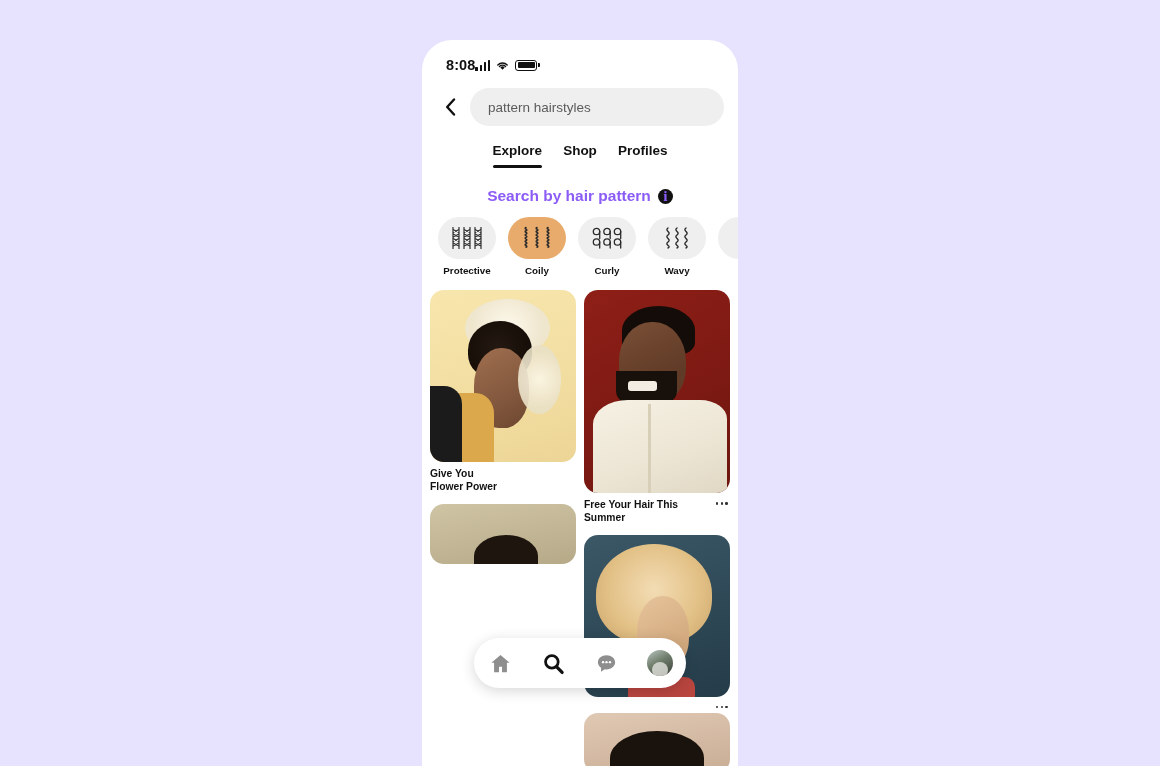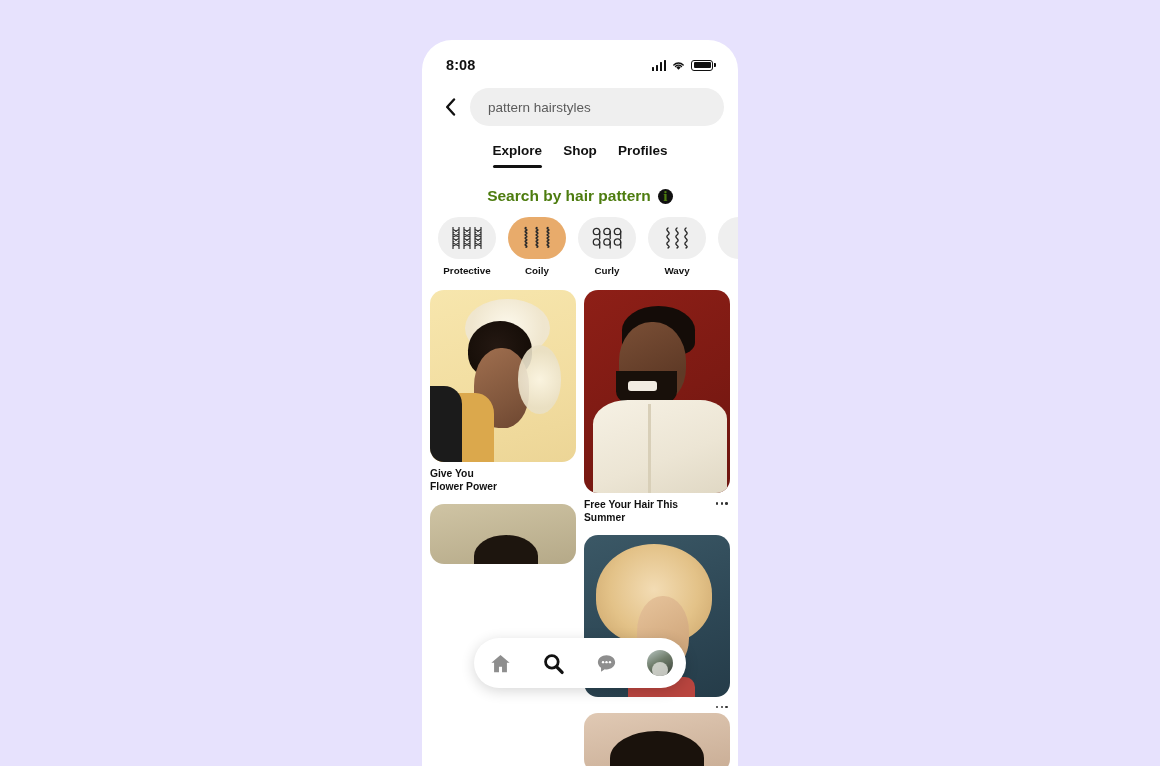--- a/index.html
+++ b/index.html
@@ -16,21 +16,21 @@
     position: absolute; left: 422px; top: 40px;
     width: 316px; height: 726px;
     background: #ffffff;
     border-radius: 30px 30px 0 0;
     overflow: hidden;
   }
 
   
   .statusbar {
     position: relative; height: 42px;
-    display: flex; align-items: center; justify-content: space-between;
+    display: flex; align-items: center; 
     padding: 8px 22px 0 24px;
   }
   .status-time { font-size: 14.5px; font-weight: 700; color: #111; letter-spacing: .1px; }
   .status-icons { display: flex; align-items: center; gap: 5px; }
   .bars { display: flex; align-items: flex-end; gap: 1.5px; height: 11px; }
   .bars i { display:block; width: 2.6px; background: #111; border-radius: .6px; }
   .bars i:nth-child(1){height:4px}.bars i:nth-child(2){height:6px}
   .bars i:nth-child(3){height:8.5px}.bars i:nth-child(4){height:11px}
   .batt { width: 22px; height: 11px; border: 1.4px solid #111; border-radius: 3px; padding: 1.4px; }
   .batt > span { display:block; width: 100%; height:100%; background:#111; border-radius: 1px; }
@@ -48,21 +48,21 @@
   
   .tabs { display: flex; justify-content: center; gap: 21px; margin-top: 17px; }
   .tab { font-size: 13.5px; font-weight: 700; color: #111; padding-bottom: 10px; position: relative; }
   .tab.active::after {
     content:""; position:absolute; left:0; right:0; bottom:0;
     height: 2.6px; background:#111; border-radius: 2px;
   }
 
   
   .hp-title { display:flex; align-items:center; justify-content:center; gap:7px; margin-top: 19px; }
-  .hp-title span { font-size: 15.5px; font-weight: 700; color:#4d7c0f; }
+  .hp-title span { font-size: 15.5px; font-weight: 700; color:#8b5cf6; }
   .info-dot {
     width: 15px; height: 15px; border-radius: 50%; background:#111;
     color:#fff; font-size: 10px; font-weight: 700; font-family:"Liberation Serif", serif;
     display:flex; align-items:center; justify-content:center; line-height:1;
   }
 
   .chiprow { display:flex; gap: 12px; padding: 12px 0 0 16px; overflow:hidden; }
   .chip-wrap { flex: 0 0 auto; width: 58px; display:flex; flex-direction:column; align-items:center; gap:6px; }
   .chip {
     width: 58px; height: 42px; border-radius: 21px; background:#efefef;

